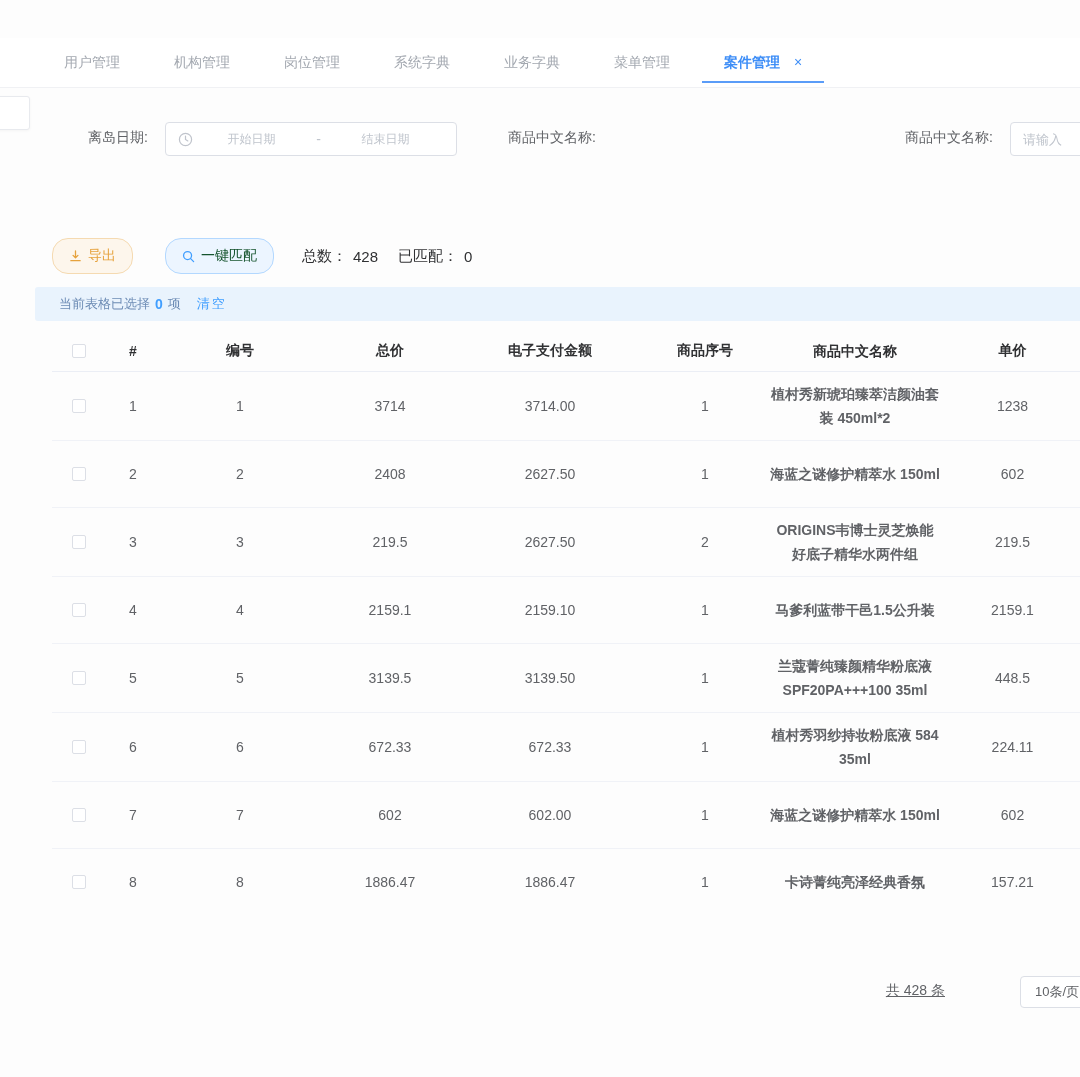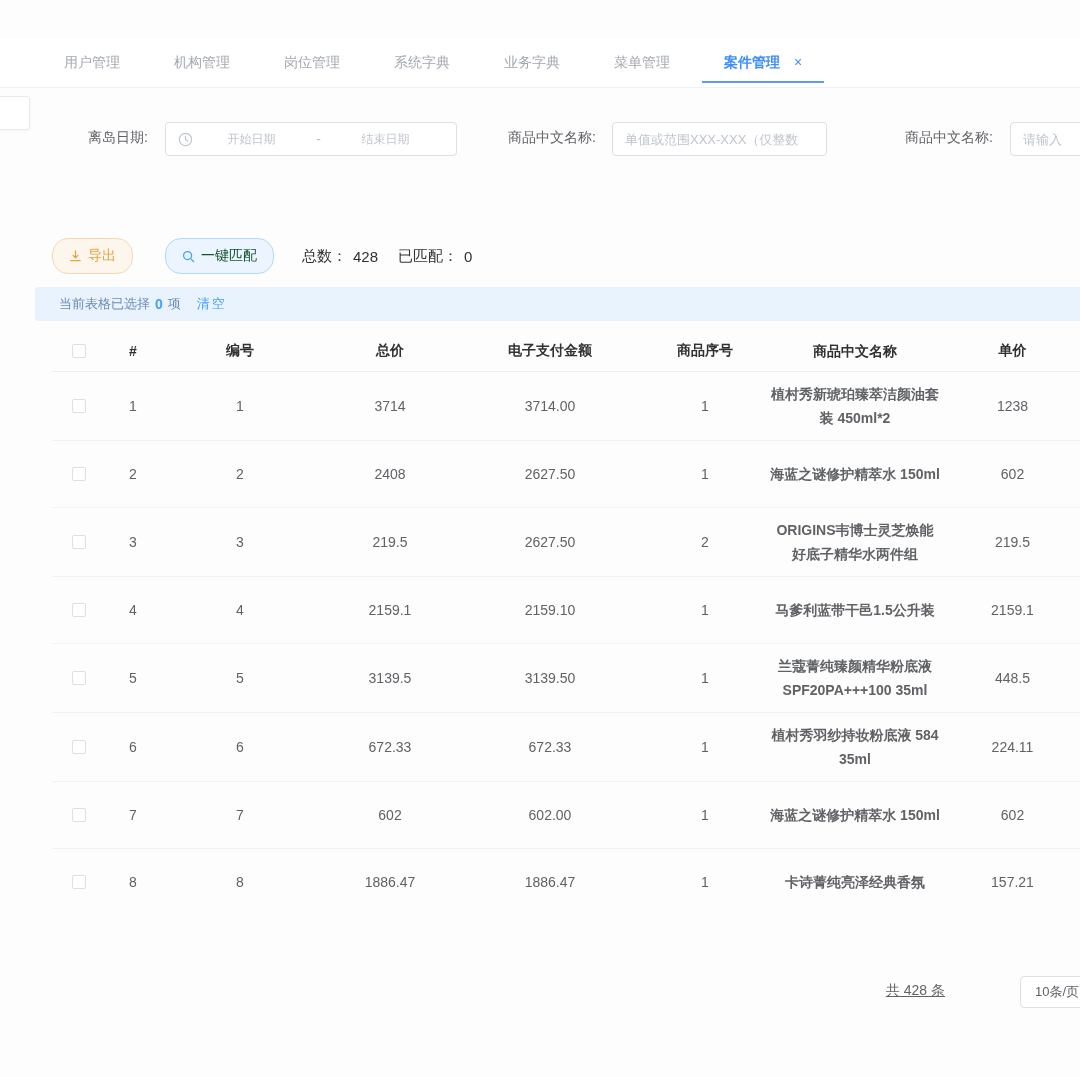--- a/index.html
+++ b/index.html
@@ -110,21 +110,20 @@
       <svg class="clock" viewBox="0 0 16 16">
         <circle cx="8" cy="8" r="6.5" fill="none" stroke="#c0c4cc" stroke-width="1.3"></circle>
         <path d="M8 4.5 V8 L10.5 9.5" fill="none" stroke="#c0c4cc" stroke-width="1.3" stroke-linecap="round"></path>
       </svg>
       <span class="ph start">开始日期</span>
       <span class="sep">-</span>
       <span class="ph end">结束日期</span>
     </div>
 
     <span class="f-label lbl-pay">商品中文名称:</span>
-    <input class="txt-input inp-pay" placeholder="单值或范围XXX-XXX（仅整数" style="">
 
     <span class="f-label lbl-name">商品中文名称:</span>
     <input class="txt-input inp-name" placeholder="请输入" style="">
   </div>
 
   <div class="toolbar">
     <button class="btn btn-export">
       <svg width="13" height="13" viewBox="0 0 14 14">
         <path d="M7 1 V8.2 M4.4 5.8 L7 8.5 L9.6 5.8" fill="none" stroke="#e6a23c" stroke-width="1.4" stroke-linecap="round" stroke-linejoin="round"></path>
         <path d="M2 11.5 H12" stroke="#e6a23c" stroke-width="1.4" stroke-linecap="round"></path>

